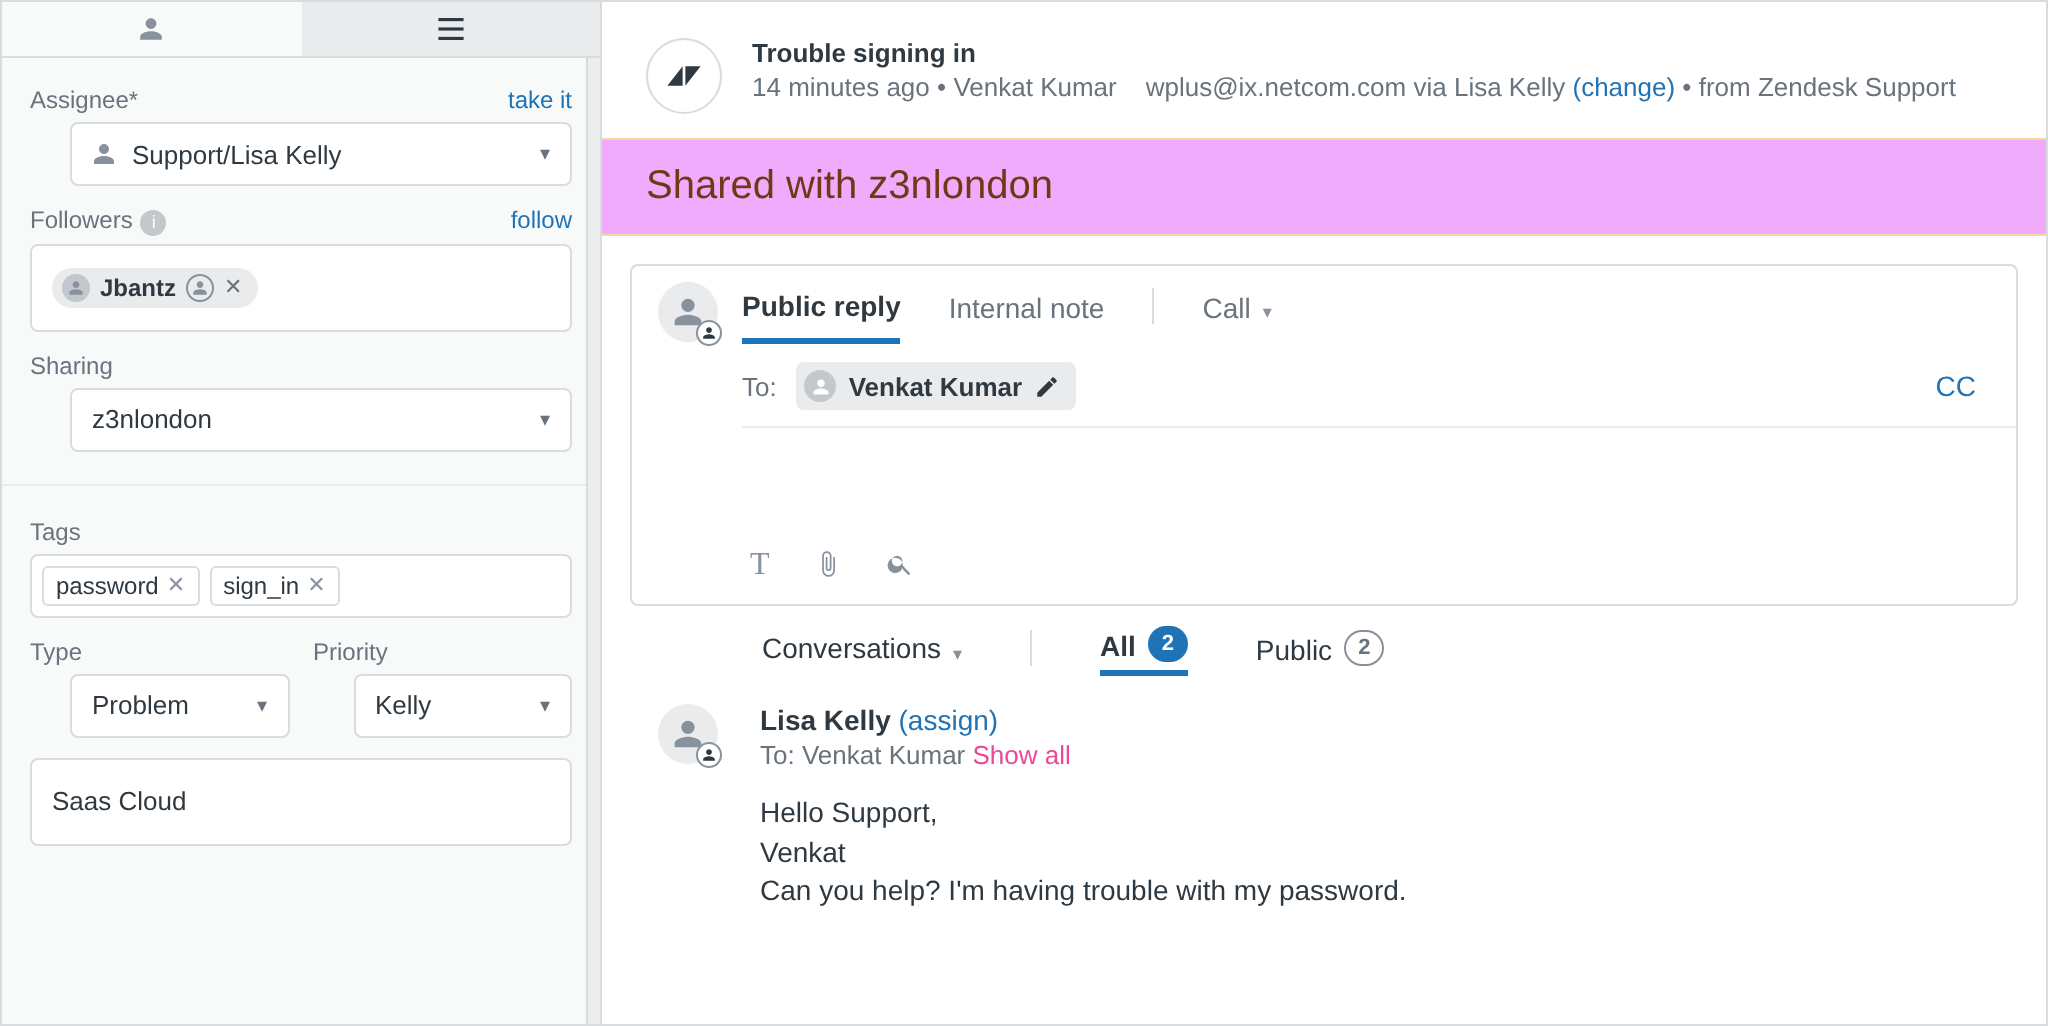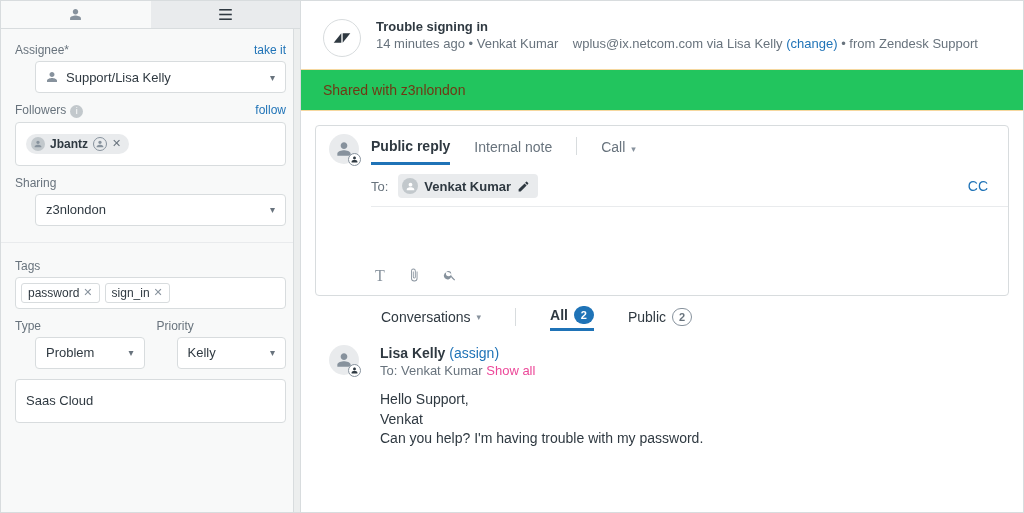--- a/index.html
+++ b/index.html
@@ -36,21 +36,21 @@
   
   .main { flex: 1; height: 100%; display: flex; flex-direction: column; overflow: hidden; }
   .ticket-header { display: flex; padding: 18px 22px 12px 22px; gap: 15px; }
   .ticket-logo { width: 38px; height: 38px; border-radius: 50%; border: 1px solid #d8dcde; display: flex; align-items: center; justify-content: center; background: #fff; }
   .ticket-logo svg { width: 18px; height: 18px; }
   .ticket-title-block { display: flex; flex-direction: column; gap: 2px; }
   .ticket-title { font-size: 13px; font-weight: 600; color: #2f3941; }
   .ticket-meta { font-size: 13px; color: #68737d; }
   .ticket-meta a { color: #1f73b7; text-decoration: none; }
   
-  .shared-banner { background: #22c55e; border-top: 1px solid #f5d8a0; border-bottom: 1px solid #f5d8a0; padding: 12px 22px; font-size: 14px; color: #703815; }
+  .shared-banner { background: #f0abfc; border-top: 1px solid #f5d8a0; border-bottom: 1px solid #f5d8a0; padding: 12px 22px; font-size: 20px; color: #703815; }
   
   .compose-section { padding: 14px 14px 0 14px; }
   .compose-card { border: 1px solid #d8dcde; border-radius: 4px; display: flex; }
   .compose-avatar-col { width: 55px; display: flex; justify-content: center; padding-top: 8px; }
   .avatar-md { width: 30px; height: 30px; border-radius: 50%; background: #e9ebed; display: flex; align-items: center; justify-content: center; position: relative; }
   .avatar-md .badge { position: absolute; bottom: -2px; right: -2px; width: 13px; height: 13px; border-radius: 50%; background: #fff; border: 1px solid #87929d; display: flex; align-items: center; justify-content: center; }
   .avatar-md .badge svg { width: 7px; height: 7px; fill: #2f3941; }
   .compose-body { flex: 1; display: flex; flex-direction: column; }
   .compose-tabs { display: flex; align-items: center; height: 40px; gap: 24px; }
   .compose-tab { font-size: 14px; color: #68737d; padding-bottom: 8px; cursor: pointer; position: relative; top: 5px; }
@@ -61,21 +61,21 @@
   .to-label { font-size: 13px; color: #68737d; }
   .recipient-pill { display: inline-flex; align-items: center; background: #e9ebed; border-radius: 4px; padding: 4px 8px 4px 4px; gap: 6px; font-size: 13px; font-weight: 600; }
   .recipient-pill .pill-avatar { width: 16px; height: 16px; border-radius: 50%; background: #c2c8cc; display: flex; align-items: center; justify-content: center; }
   .recipient-pill .edit-icon { width: 13px; height: 13px; fill: #2f3941; cursor: pointer; }
   .cc { margin-left: auto; color: #1f73b7; font-size: 14px; cursor: pointer; margin-right: 4px; }
   .compose-text-area { min-height: 50px; }
   .compose-toolbar { display: flex; align-items: center; gap: 22px; padding: 10px 4px 10px 4px; color: #87929d; }
   .compose-toolbar .tool { cursor: pointer; }
 
   .filter-row { display: flex; align-items: center; padding: 10px 22px 10px 80px; gap: 34px; }
-  .filter-item { display: flex; align-items: center; gap: 6px; font-size: 14px; cursor: pointer; color: #2f3941; }
+  .filter-item { display: flex; align-items: flex-end; gap: 6px; font-size: 14px; cursor: pointer; color: #2f3941; }
   .filter-item .caret { font-size: 9px; color: #87929d; }
   .filter-divider { width: 1px; height: 18px; background: #d8dcde; }
   .filter-item.active { font-weight: 600; border-bottom: 3px solid #1f73b7; padding-bottom: 4px; margin-bottom: -4px; }
   .count-badge { display: inline-flex; align-items: center; justify-content: center; min-width: 20px; height: 18px; border-radius: 10px; font-size: 11px; font-weight: 600; padding: 0 6px; }
   .count-badge.solid { background: #1f73b7; color: #fff; }
   .count-badge.outline { border: 1px solid #87929d; color: #68737d; background: #fff; }
 
   .message-item { display: flex; padding: 8px 22px 14px 22px; gap: 15px; }
   .msg-avatar-col { width: 42px; display: flex; justify-content: center; }
   .msg-body { flex: 1; display: flex; flex-direction: column; gap: 2px; }

